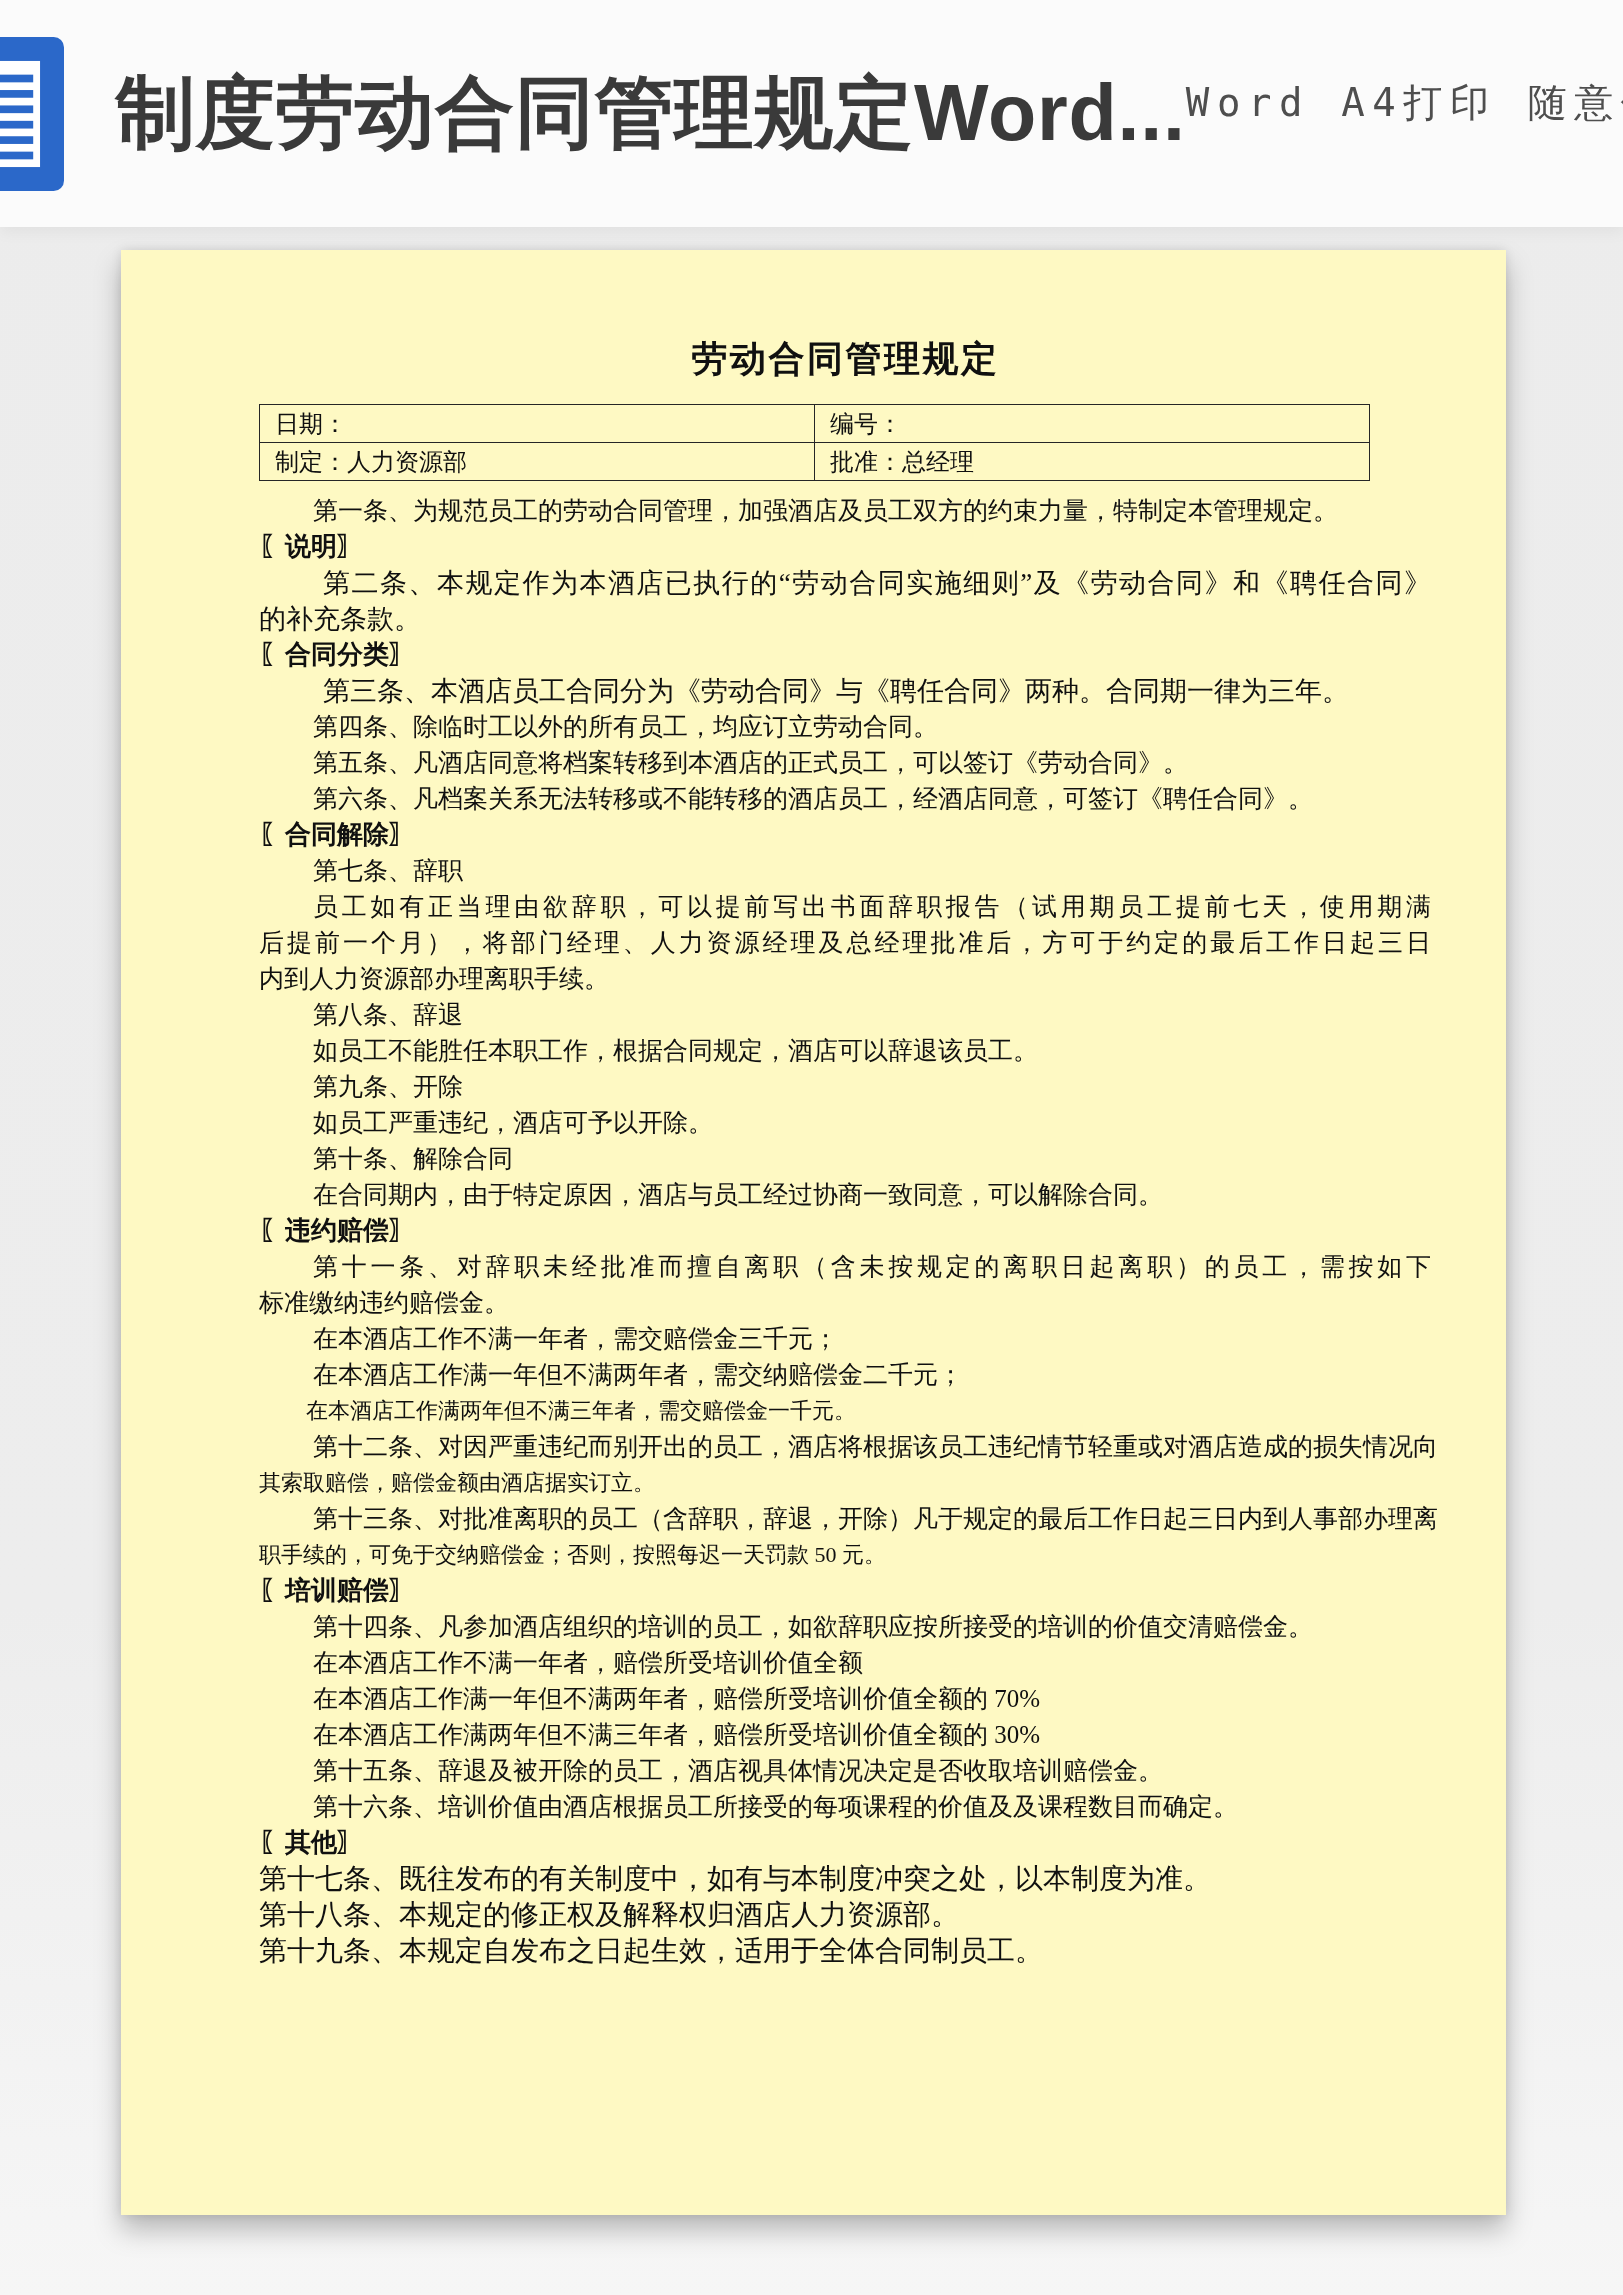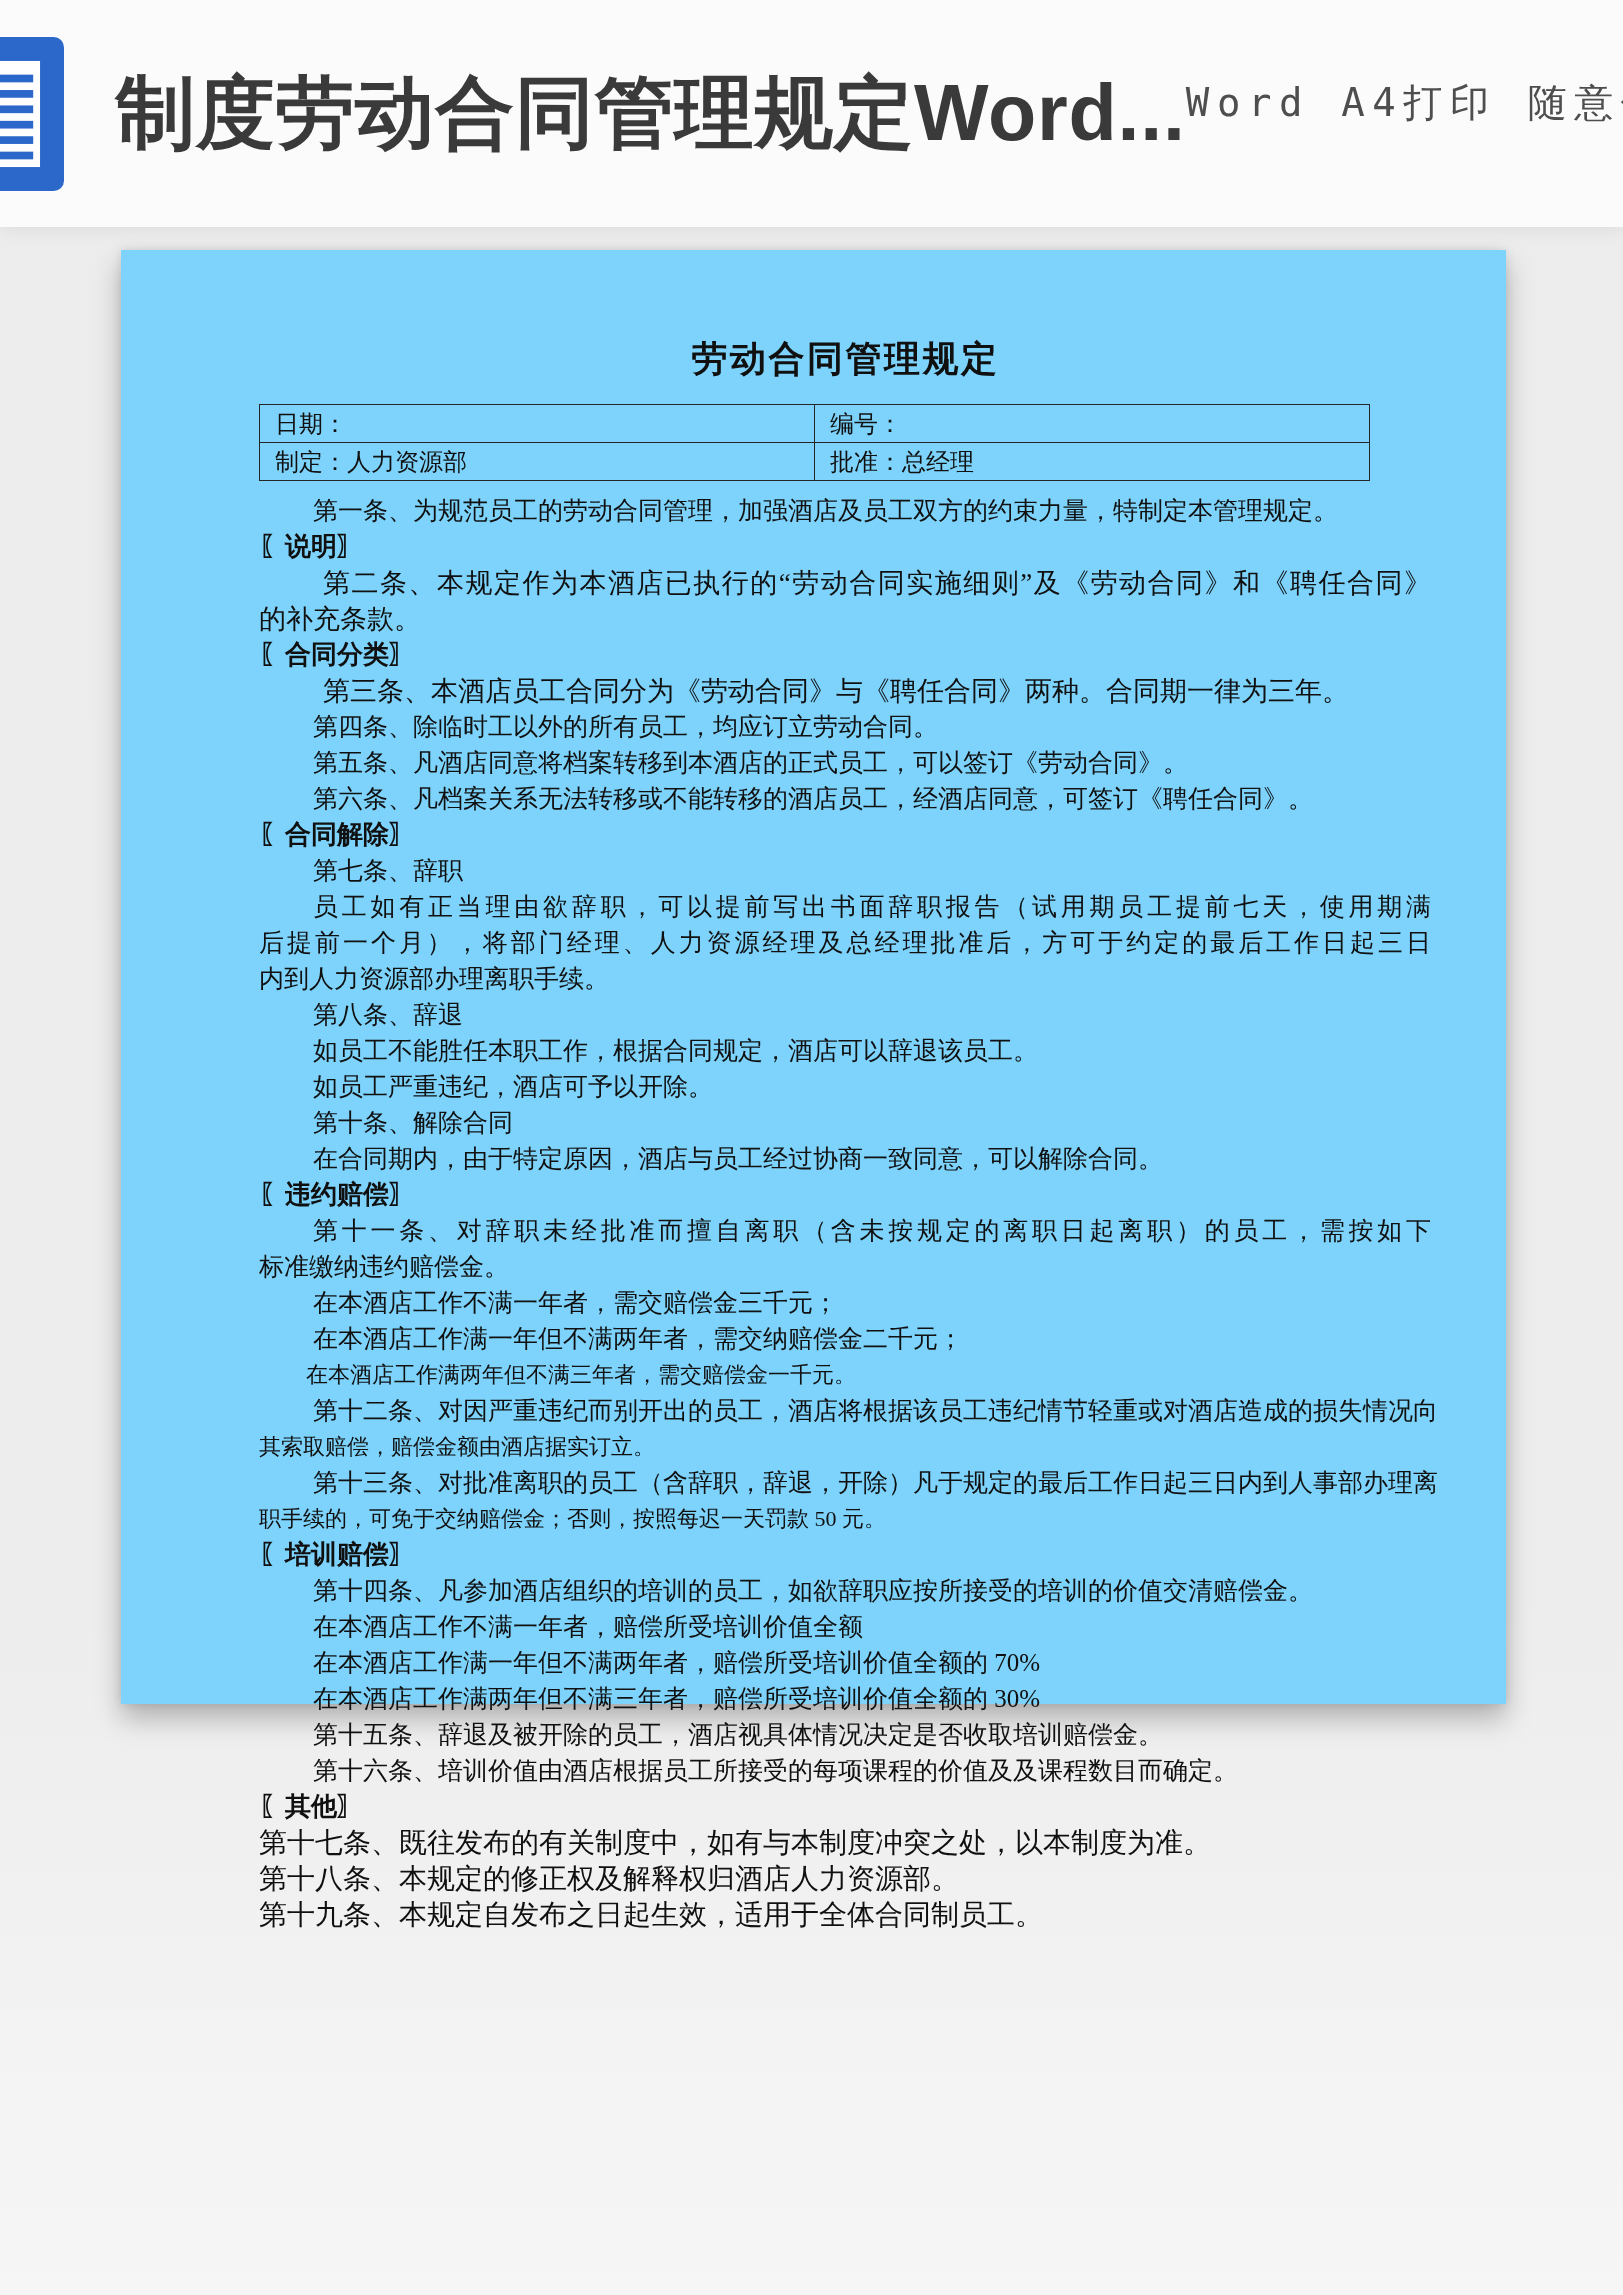--- a/index.html
+++ b/index.html
@@ -24,22 +24,22 @@
     letter-spacing:0.8px; white-space:nowrap;
   }
   .header-subtitle {
     margin-top:6.8px;
     font-family:"DejaVu Sans Mono","Liberation Sans",sans-serif;
     font-size:39px; color:#4e4e4e; letter-spacing:7.6px; white-space:nowrap;
   }
 
   
   .doc-page {
-    position:absolute; left:121px; top:250px; width:1385px; height:1454px;
-    background:#7dd3fc;
+    position:absolute; left:121px; top:250px; width:1385px; height:1965px;
+    background:#fef9c3;
     box-shadow:0 15px 25px rgba(0,0,0,0.25), 0 0 10px rgba(0,0,0,0.10);
   }
   .doc-inner { padding:85px 74px 0 138px; }
 
   .doc-title {
     text-align:center; font-size:36px; font-weight:700; color:#101010;
     letter-spacing:2.5px; height:49px; line-height:49px; margin-bottom:20px;
     white-space:nowrap;
   }
 
@@ -112,20 +112,21 @@
         <div class="line para">第四条、除临时工以外的所有员工，均应订立劳动合同。</div>
         <div class="line para">第五条、凡酒店同意将档案转移到本酒店的正式员工，可以签订《劳动合同》。</div>
         <div class="line para">第六条、凡档案关系无法转移或不能转移的酒店员工，经酒店同意，可签订《聘任合同》。</div>
         <div class="line section">〖合同解除〗</div>
         <div class="line para">第七条、辞职</div>
         <div class="line para fill">员工如有正当理由欲辞职，可以提前写出书面辞职报告（试用期员工提前七天，使用期满</div>
         <div class="line cont fill">后提前一个月），将部门经理、人力资源经理及总经理批准后，方可于约定的最后工作日起三日</div>
         <div class="line cont">内到人力资源部办理离职手续。</div>
         <div class="line para">第八条、辞退</div>
         <div class="line para">如员工不能胜任本职工作，根据合同规定，酒店可以辞退该员工。</div>
+        <div class="line para">第九条、开除</div>
         <div class="line para">如员工严重违纪，酒店可予以开除。</div>
         <div class="line para">第十条、解除合同</div>
         <div class="line para">在合同期内，由于特定原因，酒店与员工经过协商一致同意，可以解除合同。</div>
         <div class="line section">〖违约赔偿〗</div>
         <div class="line para fill">第十一条、对辞职未经批准而擅自离职（含未按规定的离职日起离职）的员工，需按如下</div>
         <div class="line cont">标准缴纳违约赔偿金。</div>
         <div class="line para">在本酒店工作不满一年者，需交赔偿金三千元；</div>
         <div class="line para">在本酒店工作满一年但不满两年者，需交纳赔偿金二千元；</div>
         <div class="line para-sm">在本酒店工作满两年但不满三年者，需交赔偿金一千元。</div>
         <div class="line para">第十二条、对因严重违纪而别开出的员工，酒店将根据该员工违纪情节轻重或对酒店造成的损失情况向</div>

